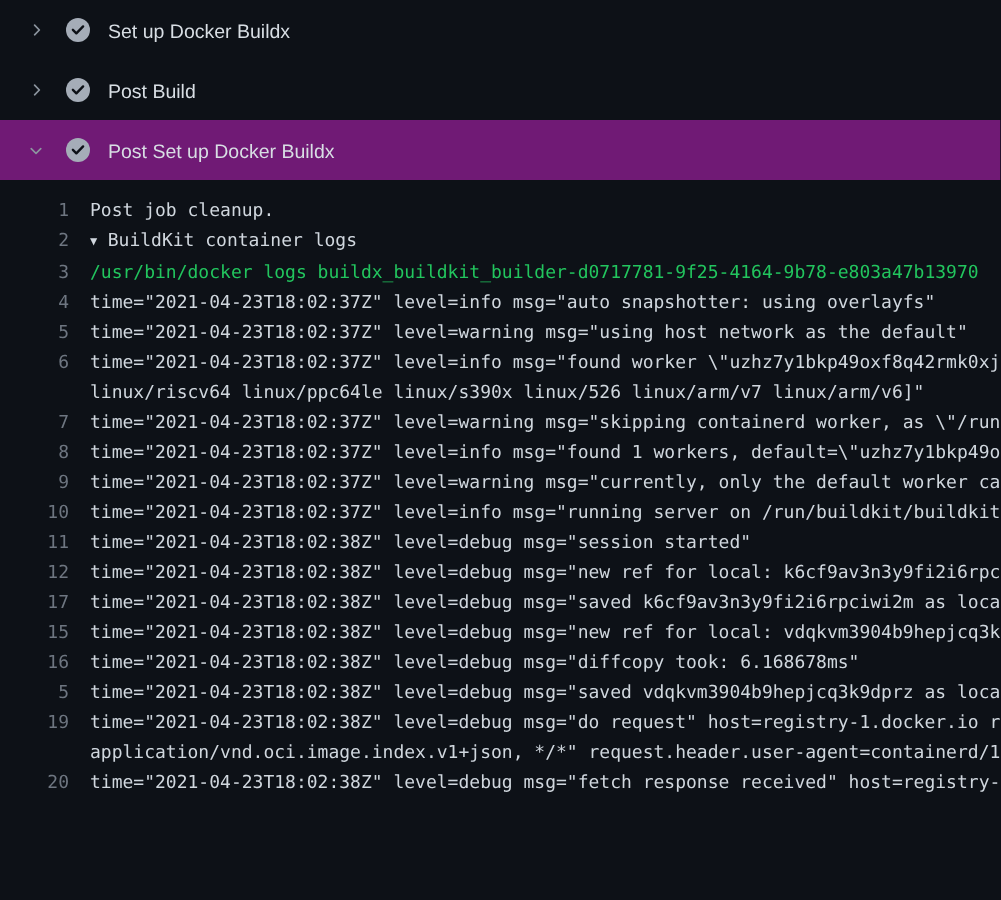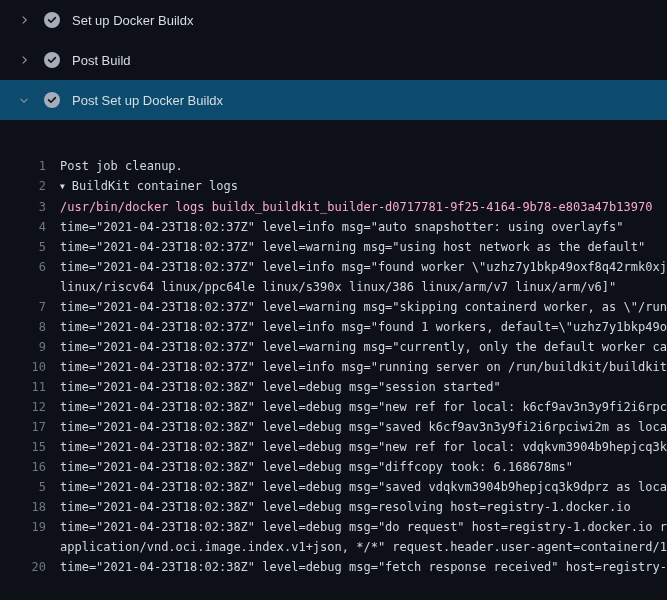--- a/index.html
+++ b/index.html
@@ -2,31 +2,31 @@
 <html><head>
 <meta charset="utf-8">
 <style>
   * { margin:0; padding:0; box-sizing:border-box; }
   html, body { width:667px; height:600px; overflow:hidden; }
   body {
     background:#0d1117;
     font-family:"Liberation Sans", sans-serif;
     color:#d0d7de;
   }
-  .page { width:667px; height:600px; overflow:hidden; display:flex; flex-direction:column;gap:26px; }
+  .page { width:667px; height:600px; overflow:hidden; display:flex; flex-direction:column; }
 
   
   .steps { flex:0 0 auto; }
   .step-row {
     display:flex; align-items:center;
     height:40px; padding:0 16px;
     cursor:pointer;
     color:#d8dee4; font-size:13px;
   }
-  .step-row.expanded { background:#0c4a6e; }
+  .step-row.expanded { background:#701a75; }
   .chev {
     width:16px; height:16px; flex:0 0 16px;
     display:flex; align-items:center; justify-content:center;
     margin-right:12px;
   }
   .chev svg { width:12px; height:12px; fill:#8b949e; transition:transform .1s; }
   .step-row.expanded .chev svg { transform:rotate(90deg); }
   .check {
     width:16px; height:16px; flex:0 0 16px;
     display:flex; align-items:center; justify-content:center;
@@ -53,21 +53,21 @@
     cursor:pointer;
     user-select:none;
     white-space:pre;
   }
   .lt {
     flex:1 1 auto; min-width:0;
     padding-left:14px;
     white-space:pre;
     overflow:hidden;
   }
-  .kind-command .lt { color:#f9a8d4; }
+  .kind-command .lt { color:#22c55e; }
   .group-arrow {
     display:inline-block;
     font-size:8px;
     color:#d0d7de;
     margin-right:7px;
     vertical-align:1px;
     cursor:pointer;
   }
 </style>
 </head>
@@ -140,21 +140,21 @@
       <div class="log-row kind-normal">
     <span class="ln">5</span>
     <span class="lt"><span>time="2021-04-23T18:02:37Z" level=warning msg="using host network as the default"</span></span>
   </div>
       <div class="log-row kind-normal">
     <span class="ln">6</span>
     <span class="lt"><span>time="2021-04-23T18:02:37Z" level=info msg="found worker \"uzhz7y1bkp49oxf8q42rmk0xjg</span></span>
   </div>
       <div class="log-row kind-wrap">
     <span class="ln"></span>
-    <span class="lt"><span>linux/riscv64 linux/ppc64le linux/s390x linux/386 linux/arm/v7 linux/arm/v6]"</span></span>
+    <span class="lt"><span>linux/riscv64 linux/ppc64le linux/s390x linux/526 linux/arm/v7 linux/arm/v6]"</span></span>
   </div>
       <div class="log-row kind-normal">
     <span class="ln">7</span>
     <span class="lt"><span>time="2021-04-23T18:02:37Z" level=warning msg="skipping containerd worker, as \"/run</span></span>
   </div>
       <div class="log-row kind-normal">
     <span class="ln">8</span>
     <span class="lt"><span>time="2021-04-23T18:02:37Z" level=info msg="found 1 workers, default=\"uzhz7y1bkp49ox</span></span>
   </div>
       <div class="log-row kind-normal">
@@ -181,24 +181,20 @@
     <span class="ln">15</span>
     <span class="lt"><span>time="2021-04-23T18:02:38Z" level=debug msg="new ref for local: vdqkvm3904b9hepjcq3k9</span></span>
   </div>
       <div class="log-row kind-normal">
     <span class="ln">16</span>
     <span class="lt"><span>time="2021-04-23T18:02:38Z" level=debug msg="diffcopy took: 6.168678ms"</span></span>
   </div>
       <div class="log-row kind-normal">
     <span class="ln">5</span>
     <span class="lt"><span>time="2021-04-23T18:02:38Z" level=debug msg="saved vdqkvm3904b9hepjcq3k9dprz as local</span></span>
-  </div>
-      <div class="log-row kind-normal">
-    <span class="ln">18</span>
-    <span class="lt"><span>time="2021-04-23T18:02:38Z" level=debug msg=resolving host=registry-1.docker.io</span></span>
   </div>
       <div class="log-row kind-normal">
     <span class="ln">19</span>
     <span class="lt"><span>time="2021-04-23T18:02:38Z" level=debug msg="do request" host=registry-1.docker.io re</span></span>
   </div>
       <div class="log-row kind-wrap">
     <span class="ln"></span>
     <span class="lt"><span>application/vnd.oci.image.index.v1+json, */*" request.header.user-agent=containerd/1.4</span></span>
   </div>
       <div class="log-row kind-normal">

